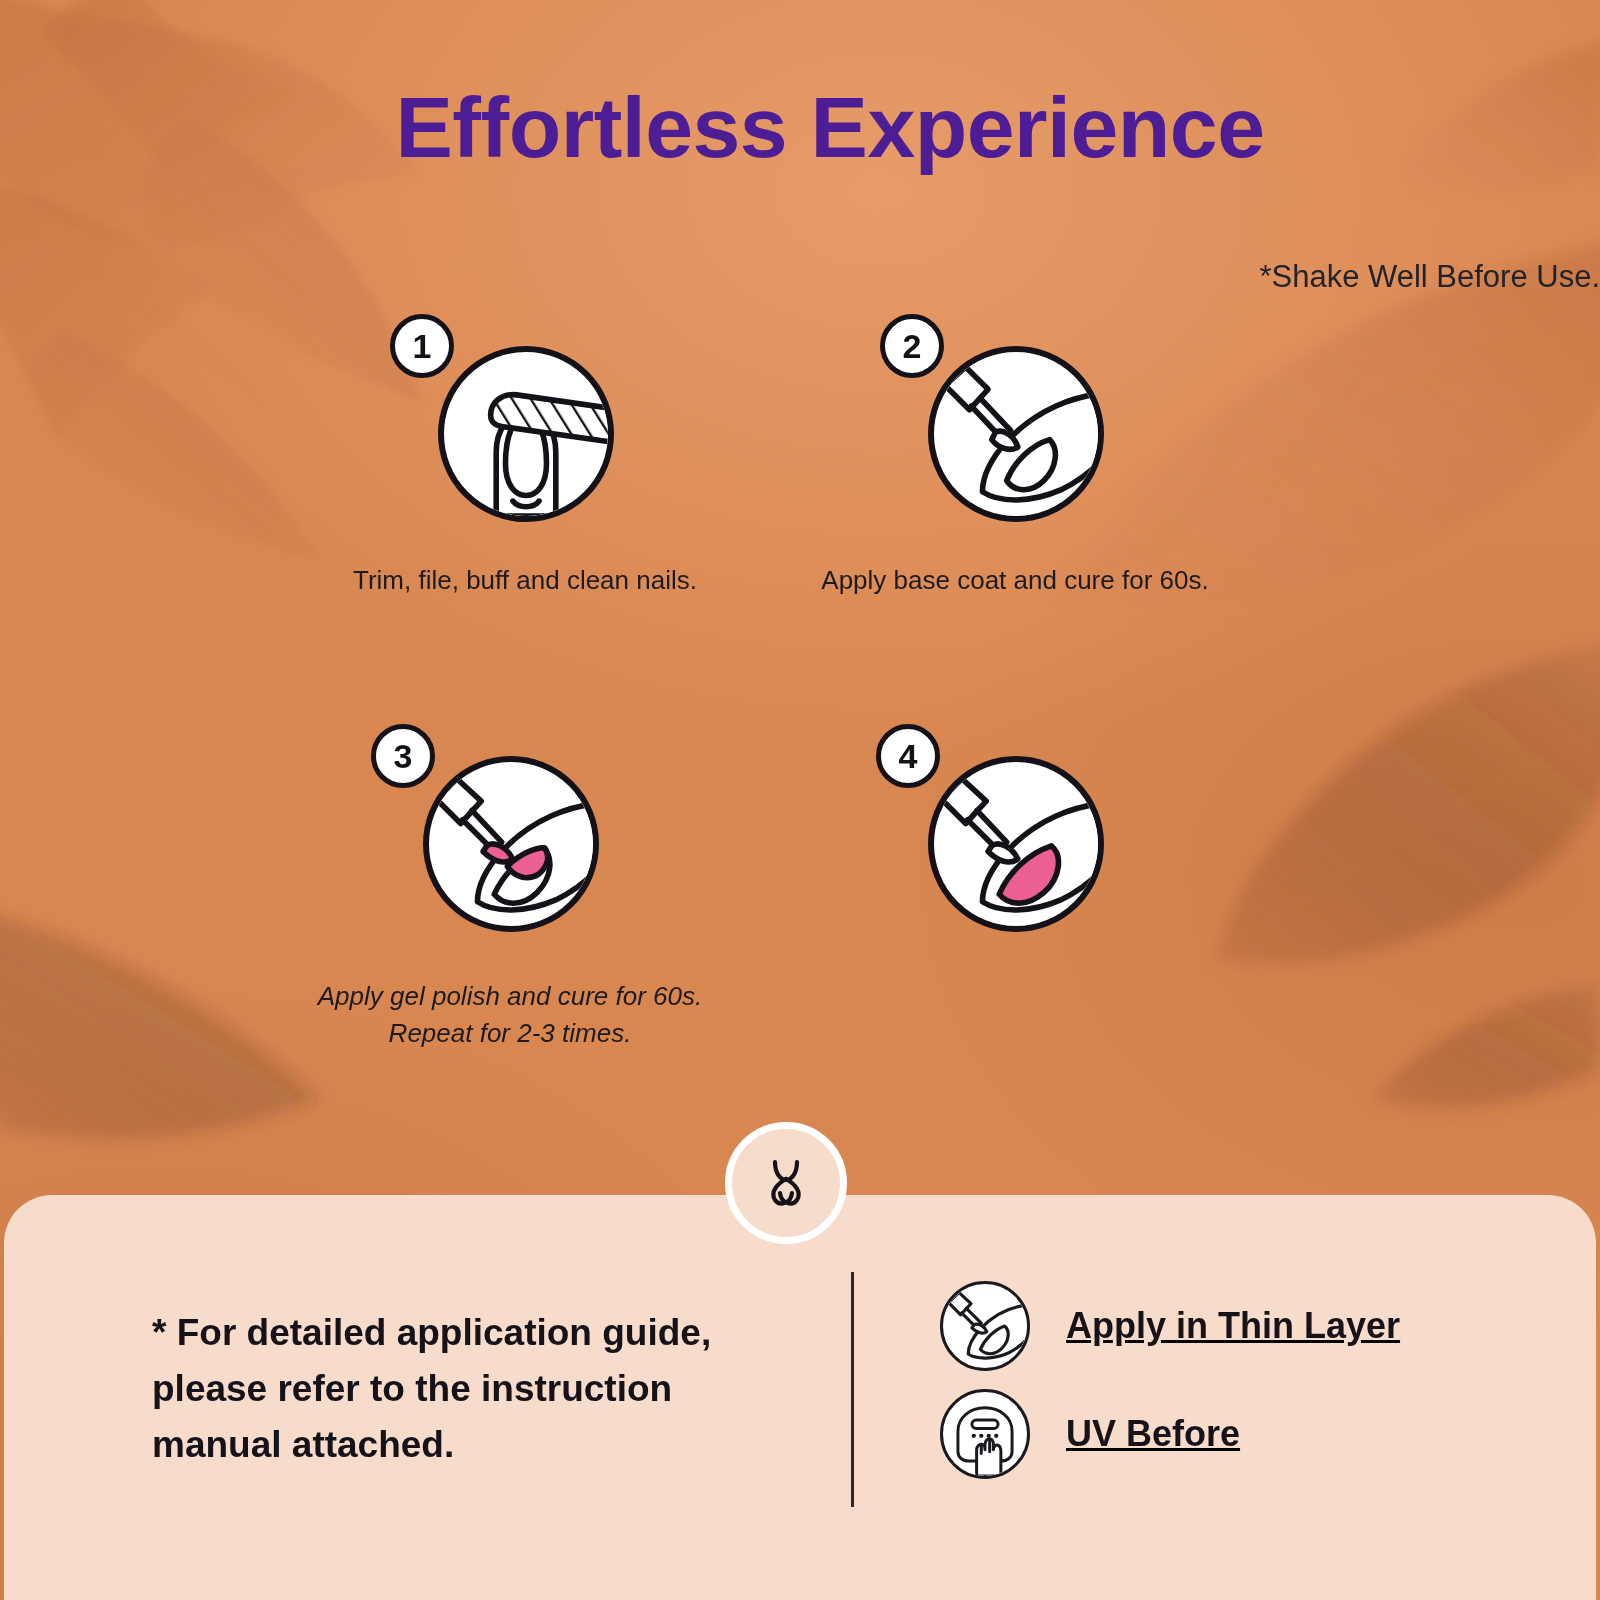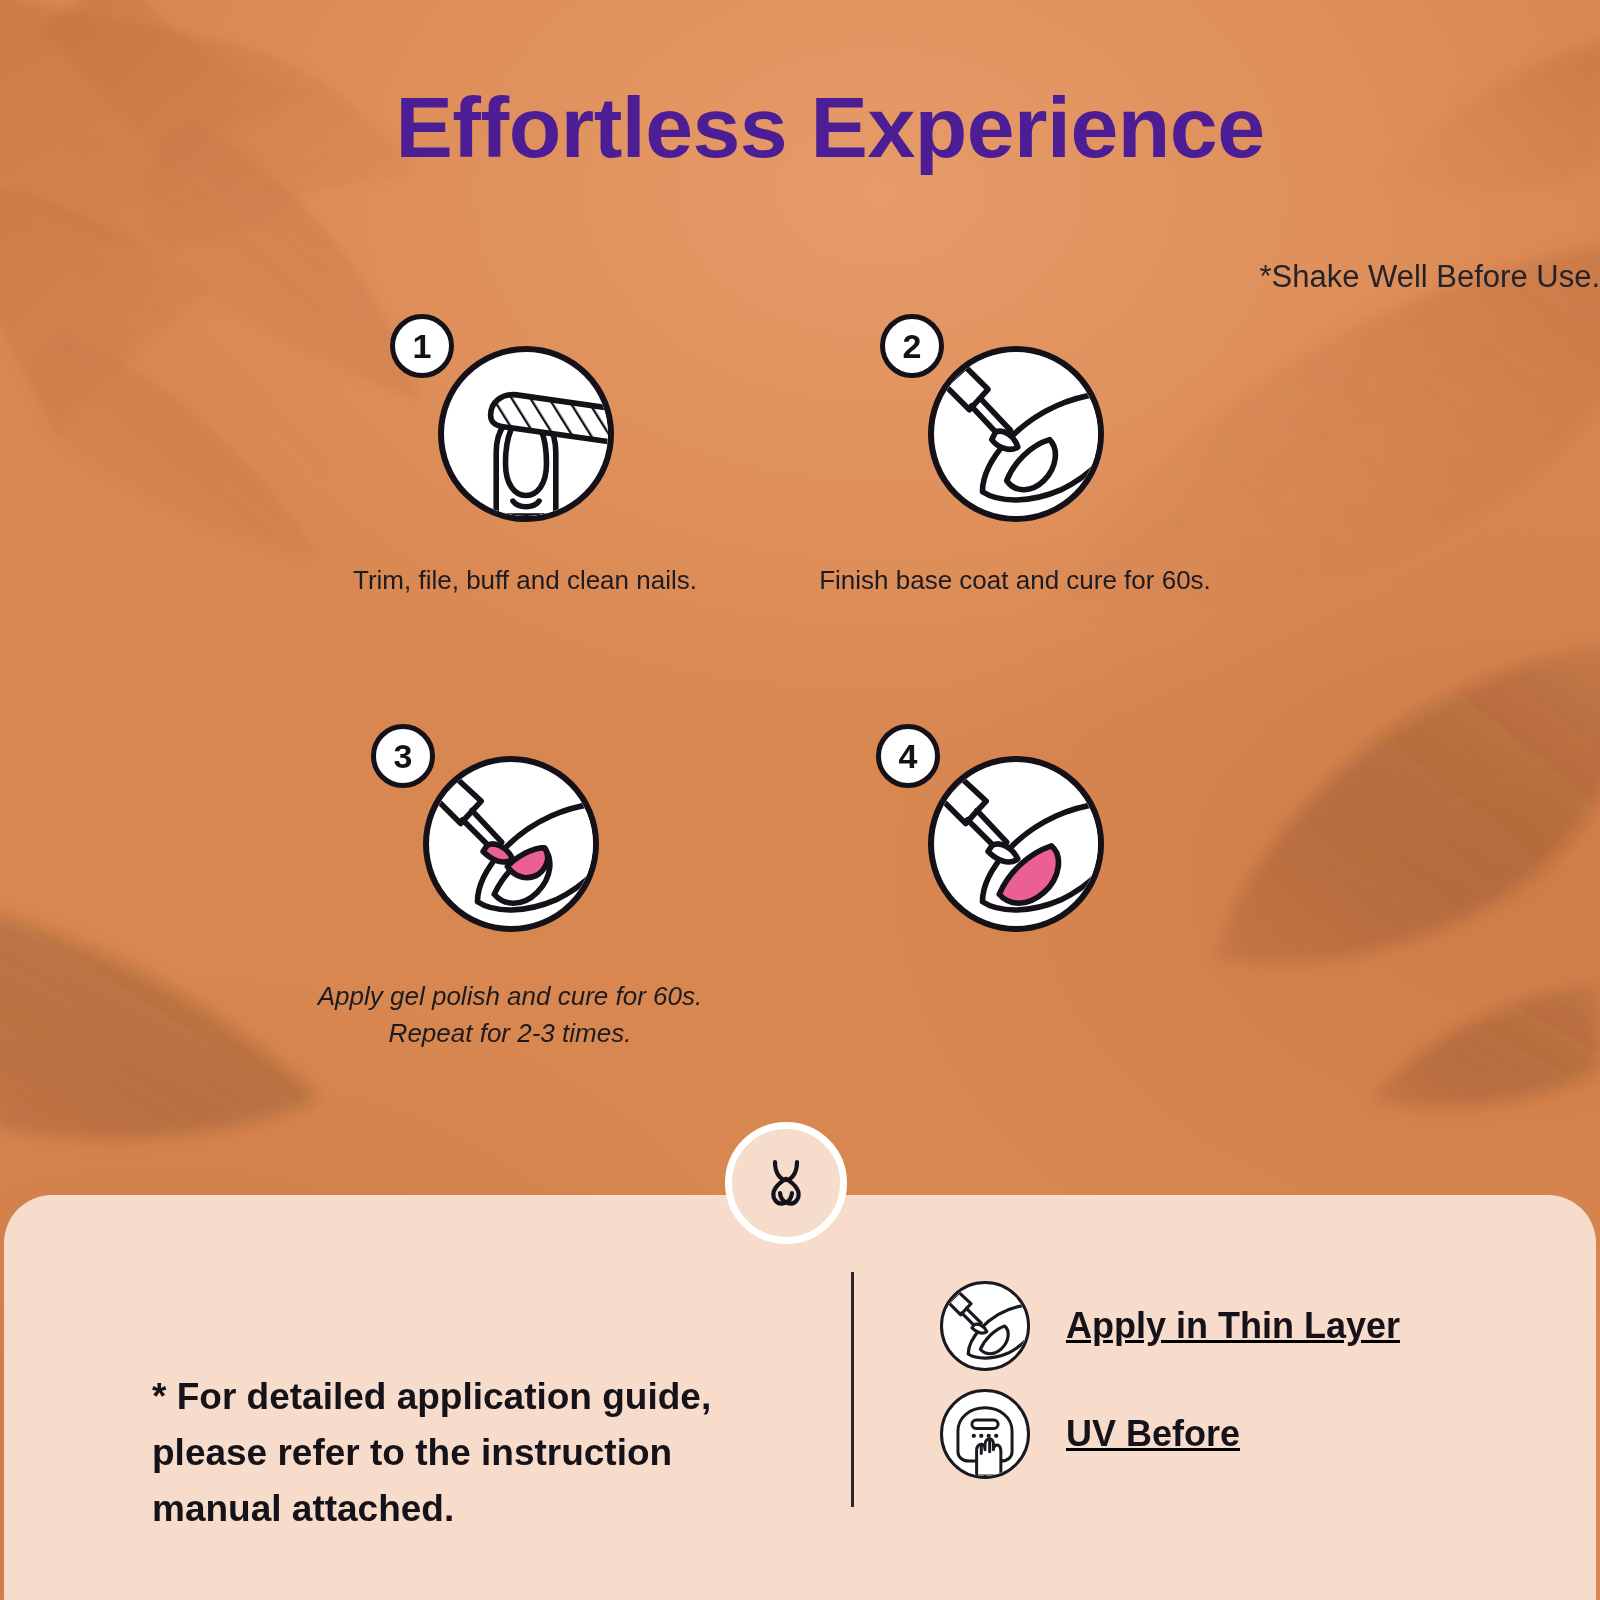--- a/index.html
+++ b/index.html
@@ -85,21 +85,21 @@
 
   
   .panel {
     position:absolute; left:4px; top:1195px;
     width:1592px; height:405px;
     background:#f7dccb;
     border-top-left-radius:48px; border-top-right-radius:48px;
     z-index:4;
   }
   .panel-note {
-    position:absolute; left:152px; top:1369px;
+    position:absolute; left:152px; top:1305px;
     width:600px;
     font-size:37px; font-weight:bold; line-height:1.52; color:#151319;
     z-index:5;
   }
   .divider {
     position:absolute; left:851px; top:1272px;
     width:3px; height:235px; background:#2a2731; z-index:5;
   }
   .features { position:absolute; left:940px; top:1272px; z-index:5; }
   .feature { display:flex; align-items:center; height:108px;text-decoration:underline; }
@@ -247,21 +247,21 @@
 
               <path d="M12 36 L34 16 L58 40 L38 62 Z"></path>
               <path d="M40 58 L72 92" fill="none"></path>
               <path d="M50 50 L82 84" fill="none"></path>
 
               <path d="M66 86 C74 82 86 90 90 102 C80 108 68 102 62 94 Z"></path>
             </g>
           </svg>
         </div>
       </div>
-      <div class="step-cap">Finish base coat and cure for 60s.</div>
+      <div class="step-cap">Apply base coat and cure for 60s.</div>
     </div>
 
     <div class="step step-3">
       <div class="step-art">
         <div class="badge">3</div>
         <div class="disc">
           <svg viewBox="0 0 176 176">
             <defs>
                 <clipPath id="c3">
                   <circle cx="88" cy="88" r="88"></circle>

